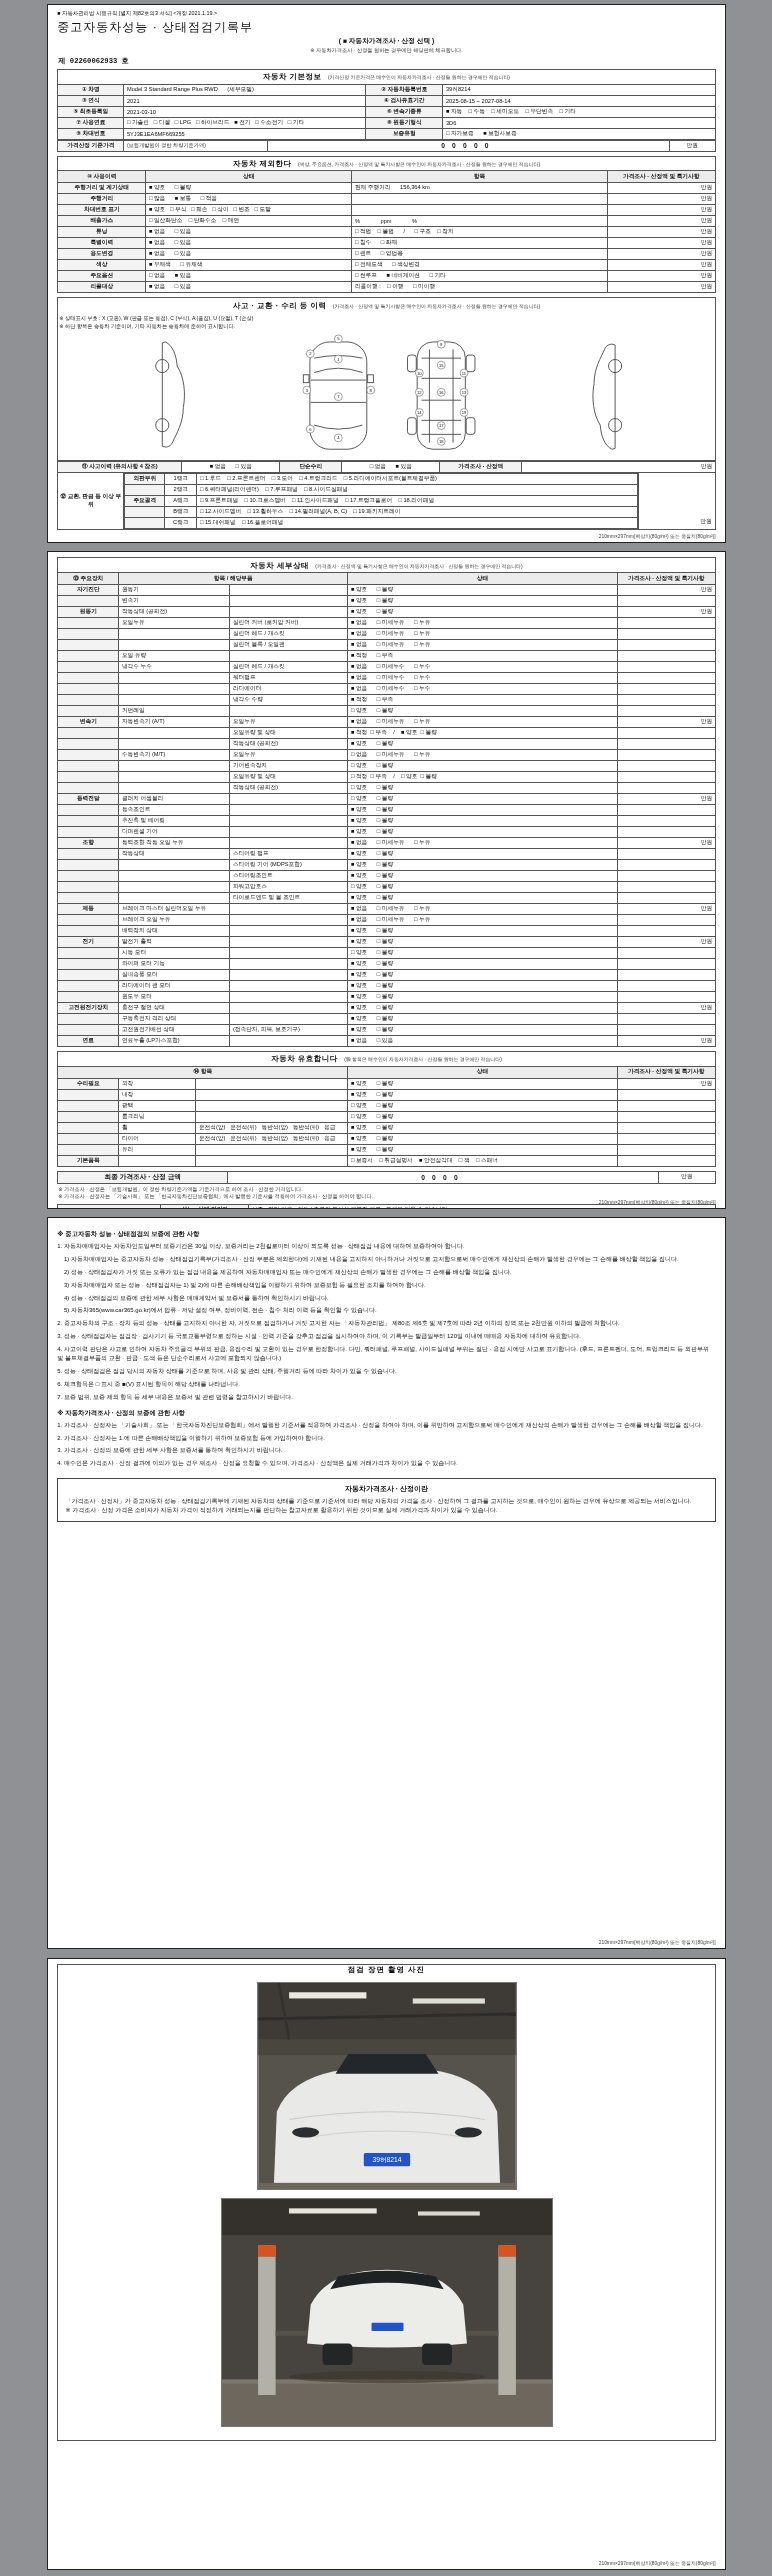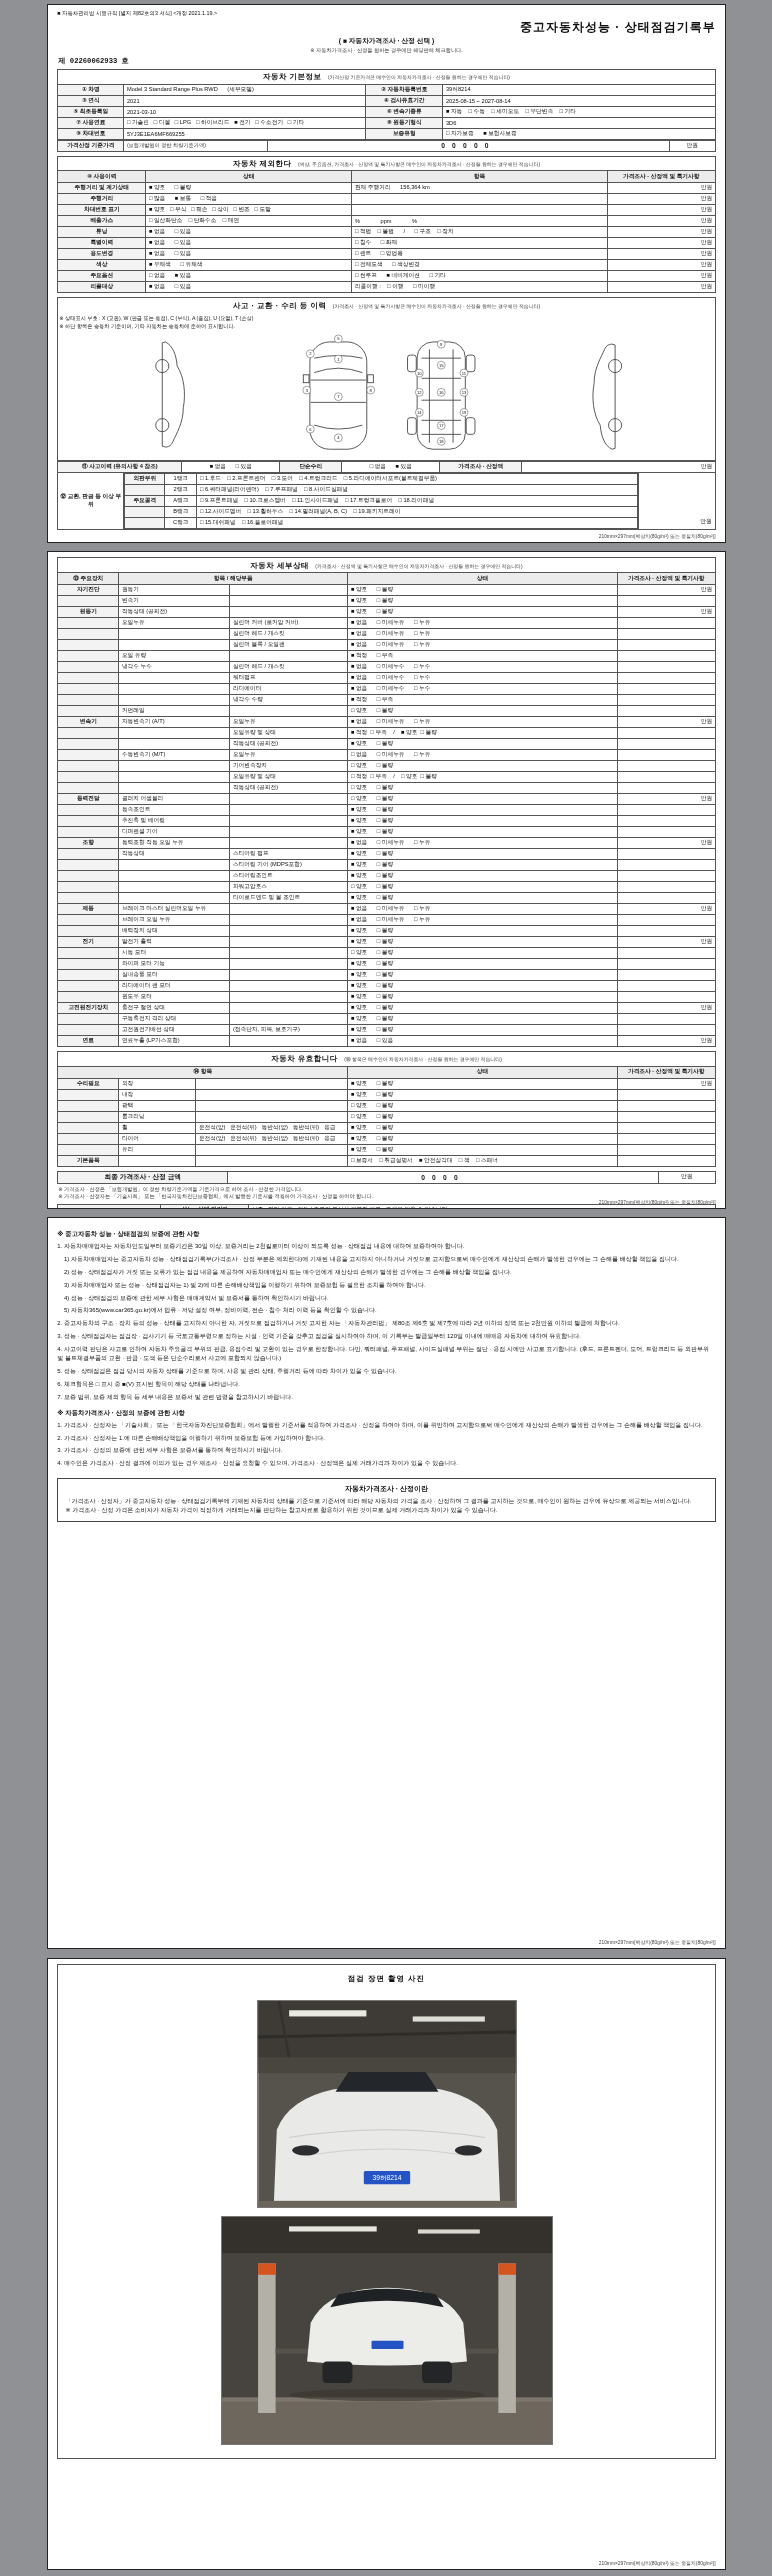--- a/index.html
+++ b/index.html
@@ -14,21 +14,21 @@
     border:0.5px solid #222;box-sizing:border-box;
     padding:5.2px 9.3px;overflow:hidden;position:relative;
   }
   .p1{height:539px;margin-top:4.1px;}
   .p2{height:658px;}
   .p3{height:732px;}
   .p4{height:612px;}
   .gap{height:8.2px;}
   .tiny{font-size:5.2px;color:#333;}
   .formref{font-size:5.4px;margin-bottom:2.1px;}
-  .doc-title{text-align:right;font-size:12px;font-weight:bold;letter-spacing:1px;margin:1px 0 1px 0;}
+  .doc-title{text-align:left;font-size:12px;font-weight:normal;letter-spacing:1px;margin:1px 0 1px 0;}
   .doc-select{text-align:center;font-size:6.7px;font-weight:bold;margin:0.5px 0;}
   .doc-select-note{text-align:center;font-size:5.2px;color:#333;margin-bottom:2.1px;}
   .doc-no{font-size:7.2px;font-weight:bold;margin:2.1px 0 3.1px 1px;font-family:Liberation Mono, monospace;}
   table{border-collapse:collapse;width:100%;table-layout:fixed;}
   td,th{border:0.5px solid #555;font-size:5.7px;padding:1px 2.6px;vertical-align:middle;word-break:break-all;}
   th{background:#ececec;font-weight:bold;text-align:center;padding:1.5px 2.1px;}
   .secbar{border:0.5px solid #555;border-bottom:none;text-align:center;padding:2.1px 2.1px 1.5px 2.1px;background:#fff;}
   .secbar .st{font-weight:bold;font-size:7.5px;letter-spacing:0.5px;}
   .secbar .sn{font-size:4.9px;color:#333;margin-left:4.1px;}
   .lblc{background:#f3f3f3;text-align:center;font-weight:bold;}
@@ -50,21 +50,21 @@
   .ni{font-size:6px;line-height:1.55;margin:0 0 3.6px 0;white-space:pre-wrap;}
   .nbox{border:0.8px solid #444;margin-top:9.3px;padding:5.2px 7.2px;}
   .nbox .nbt{text-align:center;font-weight:bold;font-size:7px;margin-bottom:3.1px;}
   .nbox .nbb{font-size:6px;line-height:1.55;white-space:pre-wrap;}
   
   .photoarea{text-align:center;padding:7.2px 0 4.1px 0;border:0.5px solid #555;border-top:none;}
   .photoarea svg{display:block;margin:0 auto 8.2px auto;border:0.5px solid #777;}
   .signarea{border:0.5px solid #555;border-top:none;padding:7.2px 11.3px 9.3px 11.3px;}
   .fee{font-size:8.2px;font-weight:bold;text-align:right;margin-bottom:7.2px;}
   .sigline{font-size:6px;margin:2.1px 0;text-align:center;}
-  .ptitle{border:0.5px solid #555;border-bottom:none;text-align:center;font-weight:bold;font-size:7.5px;letter-spacing:1px;padding:9px;}
+  .ptitle{border:0.5px solid #555;border-bottom:none;text-align:center;font-weight:bold;font-size:7.5px;letter-spacing:1px;padding:0;}
 </style>
 </head>
 <body>
 
 <div class="page p1">
   <div class="formref">■ 자동차관리법 시행규칙 [별지 제82호의3 서식] &lt;개정 2021.1.19.&gt;</div>
   <div class="doc-title">중고자동차성능 · 상태점검기록부</div>
   <div class="doc-select">( ■ 자동차가격조사 · 산정 선택 )</div>
   <div class="doc-select-note">※ 자동차가격조사 · 산정을 원하는 경우에만 해당란에 체크합니다.</div>
   <div class="doc-no">

